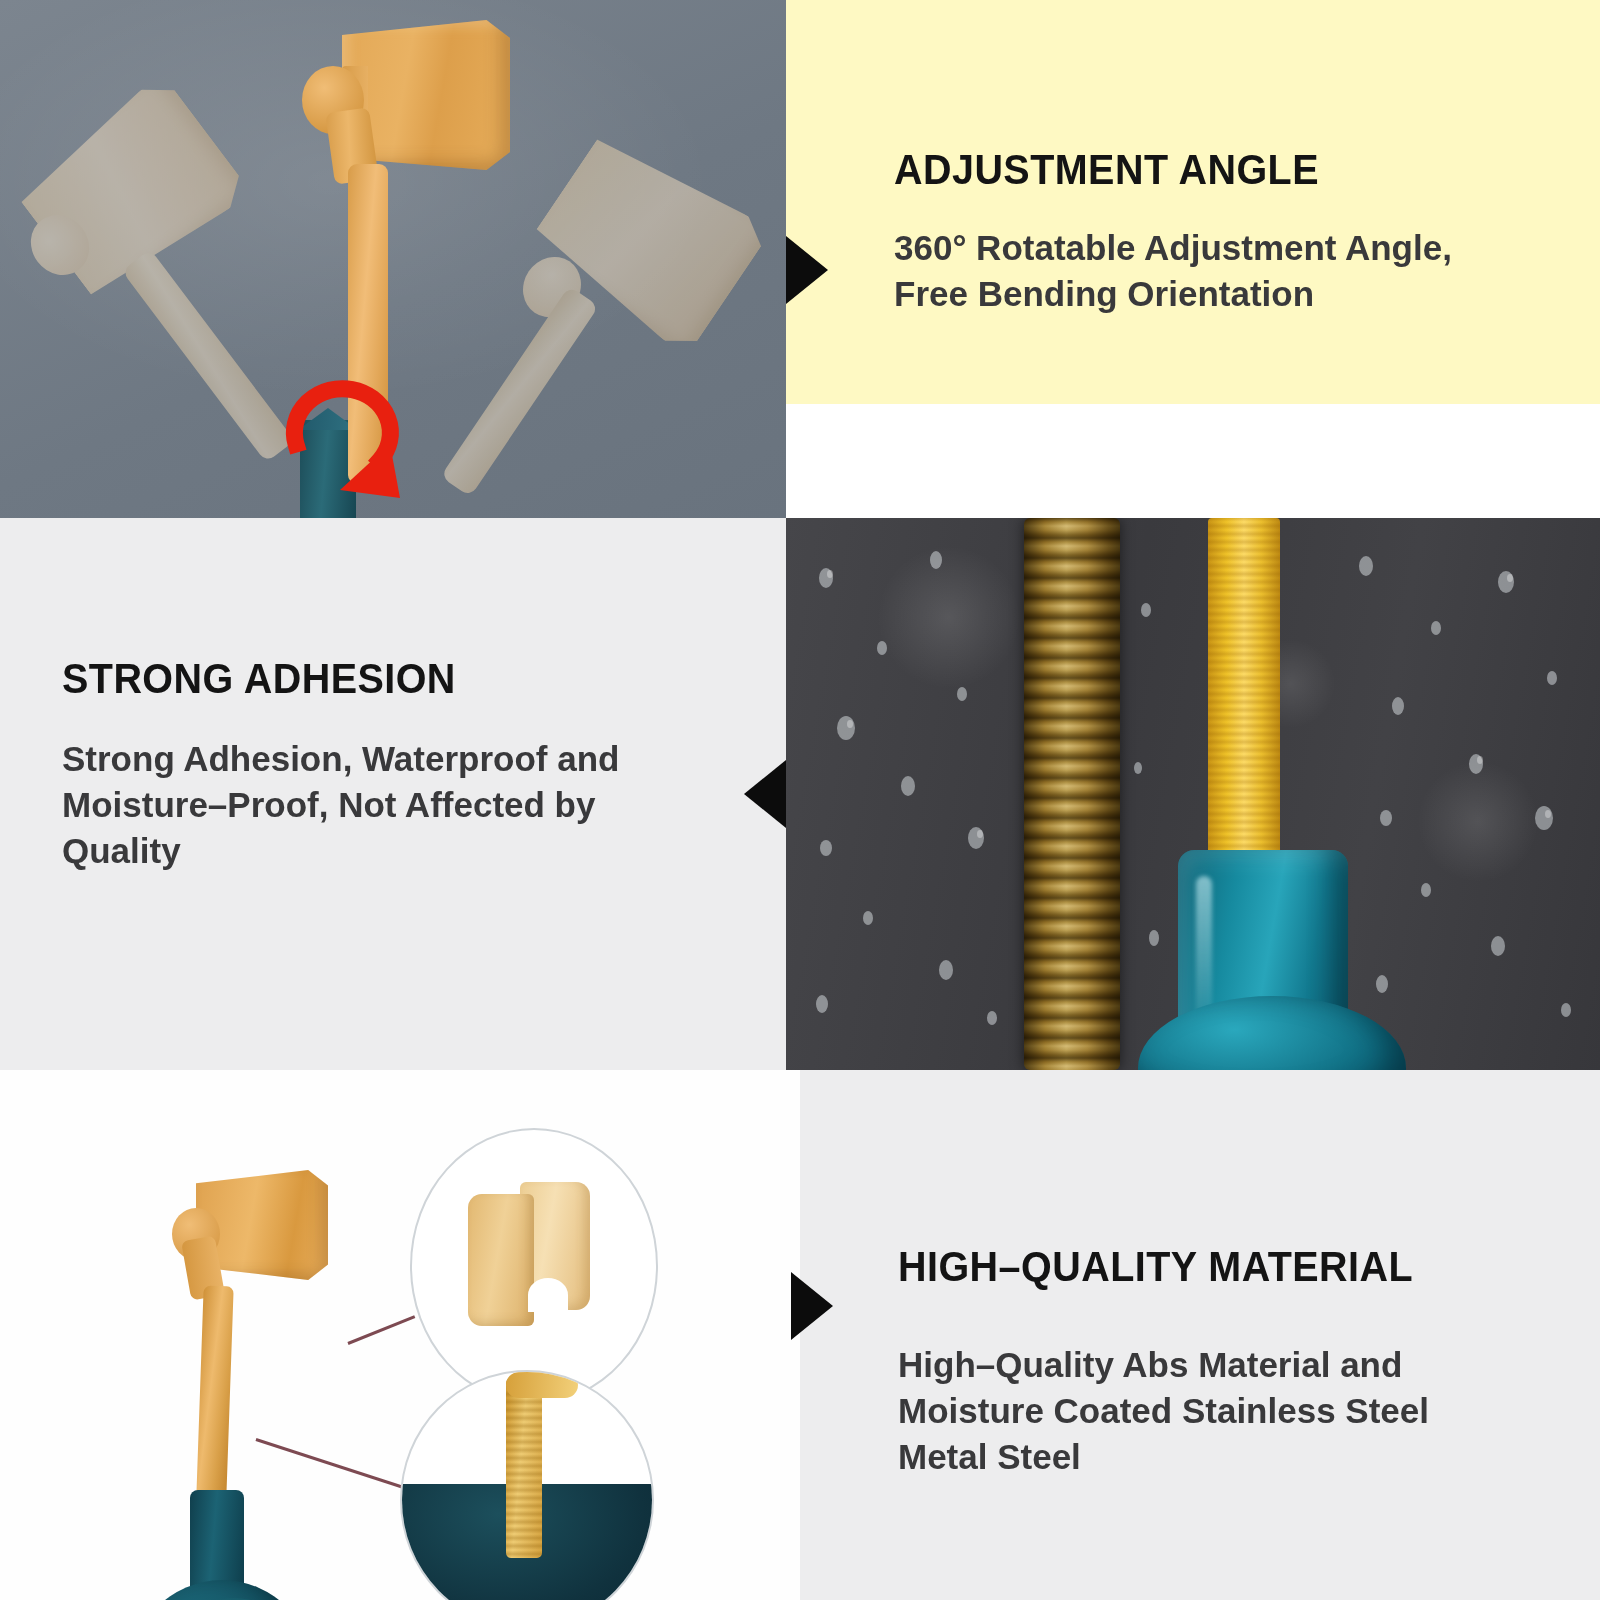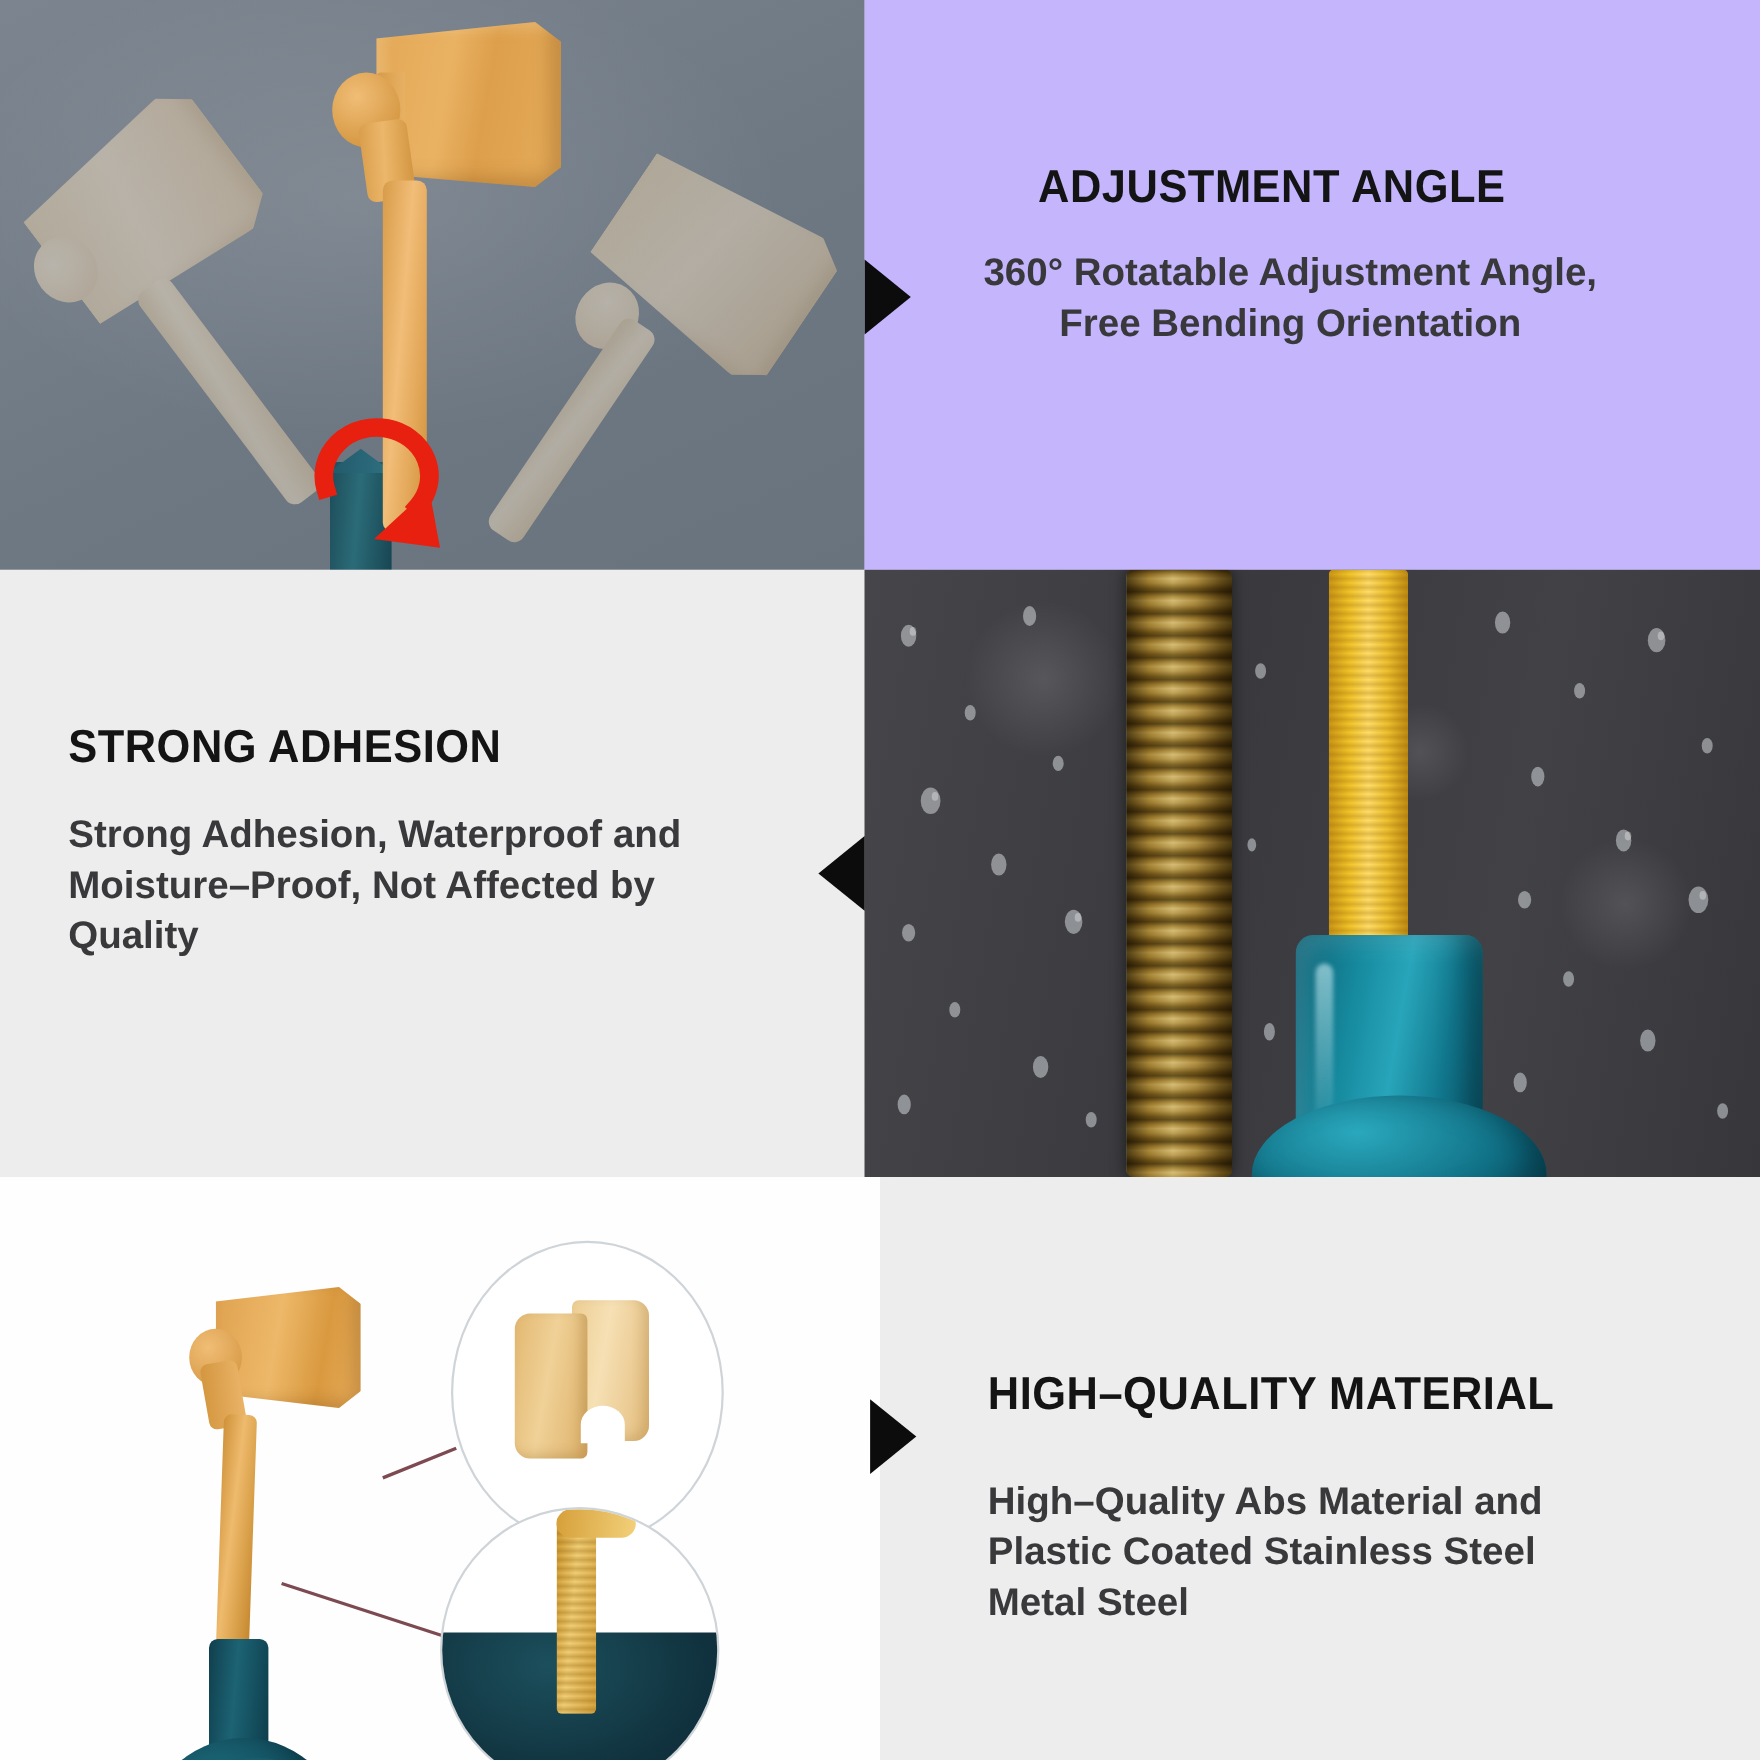--- a/index.html
+++ b/index.html
@@ -11,21 +11,21 @@
   .infographic{
     position:relative;width:1600px;height:1600px;
     background:#ffffff;
   }
 
   
   .panel{position:absolute;overflow:hidden;}
 
   
   #photo-angle   {left:0px;   top:0px;    width:786px; height:518px;  background:#737d88;}
-  #text-angle    {left:786px; top:0px;    width:814px; height:518px;  background:#c4b5fd;text-align:center;}
+  #text-angle    {left:786px; top:0px;    width:814px; height:404px;  background:#fef9c3;}
   
   #text-adhesion {left:0px;   top:518px;  width:786px; height:552px;  background:#ededee;}
   #photo-wet     {left:786px; top:518px;  width:814px; height:552px;  background:#3b3b3d;}
   
   #photo-parts   {left:0px;   top:1070px; width:800px; height:530px;  background:#ffffff;}
   #text-material {left:800px; top:1070px; width:800px; height:530px;  background:#ededee;}
 
   
   .textblock{position:absolute;}
   .heading{
@@ -451,20 +451,20 @@
       <div id="cb-tube"></div>
       <div id="cb-tube-top"></div>
     </div>
   </div>
 
   <div class="panel" id="text-material">
     <div class="textblock">
       <div class="heading">HIGH–QUALITY MATERIAL</div>
       <div class="body">
         <span class="ln">High–Quality Abs Material and</span>
-        <span class="ln">Plastic Coated Stainless Steel</span>
+        <span class="ln">Moisture Coated Stainless Steel</span>
         <span class="ln">Metal Steel</span>
       </div>
     </div>
   </div>
   <div class="tri tri-right" id="arrow-material"></div>
 
 </div>
 
 </body></html>

